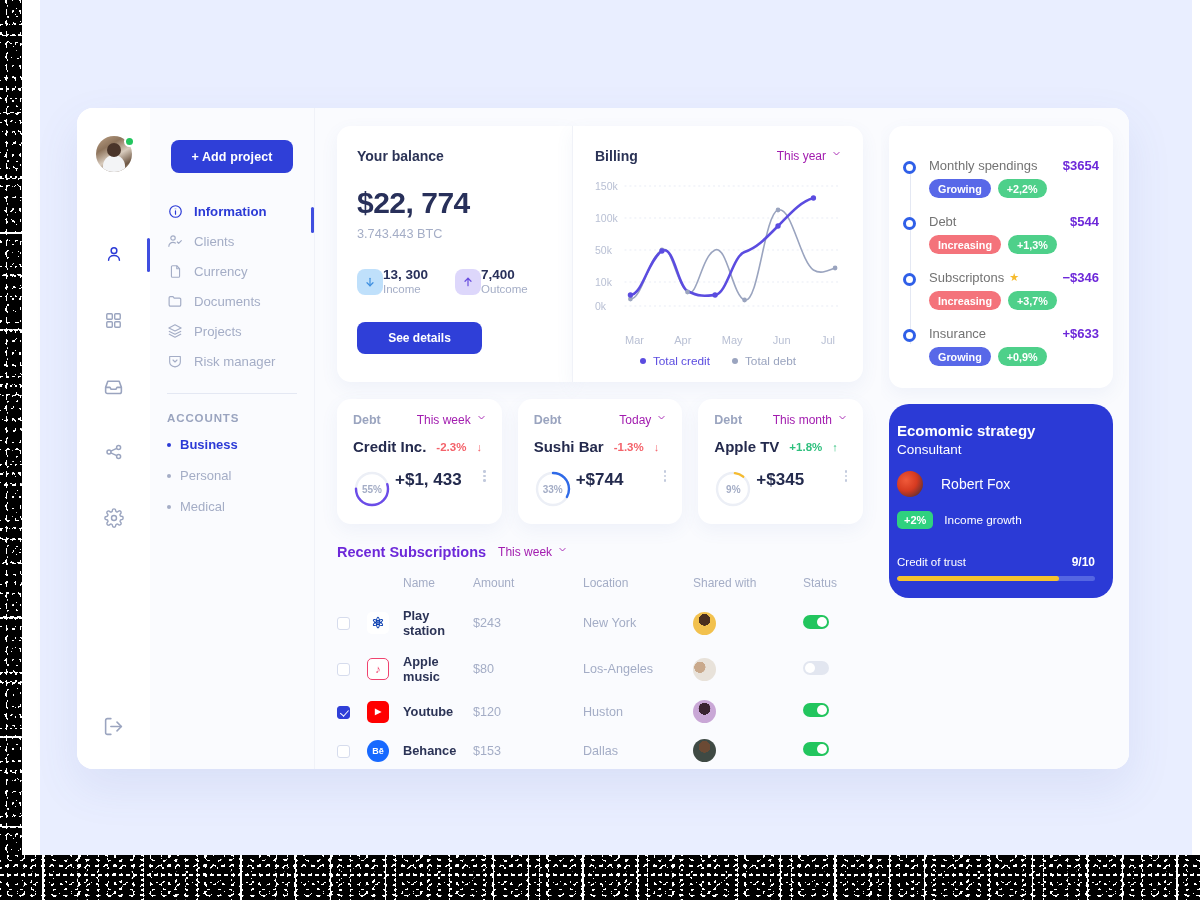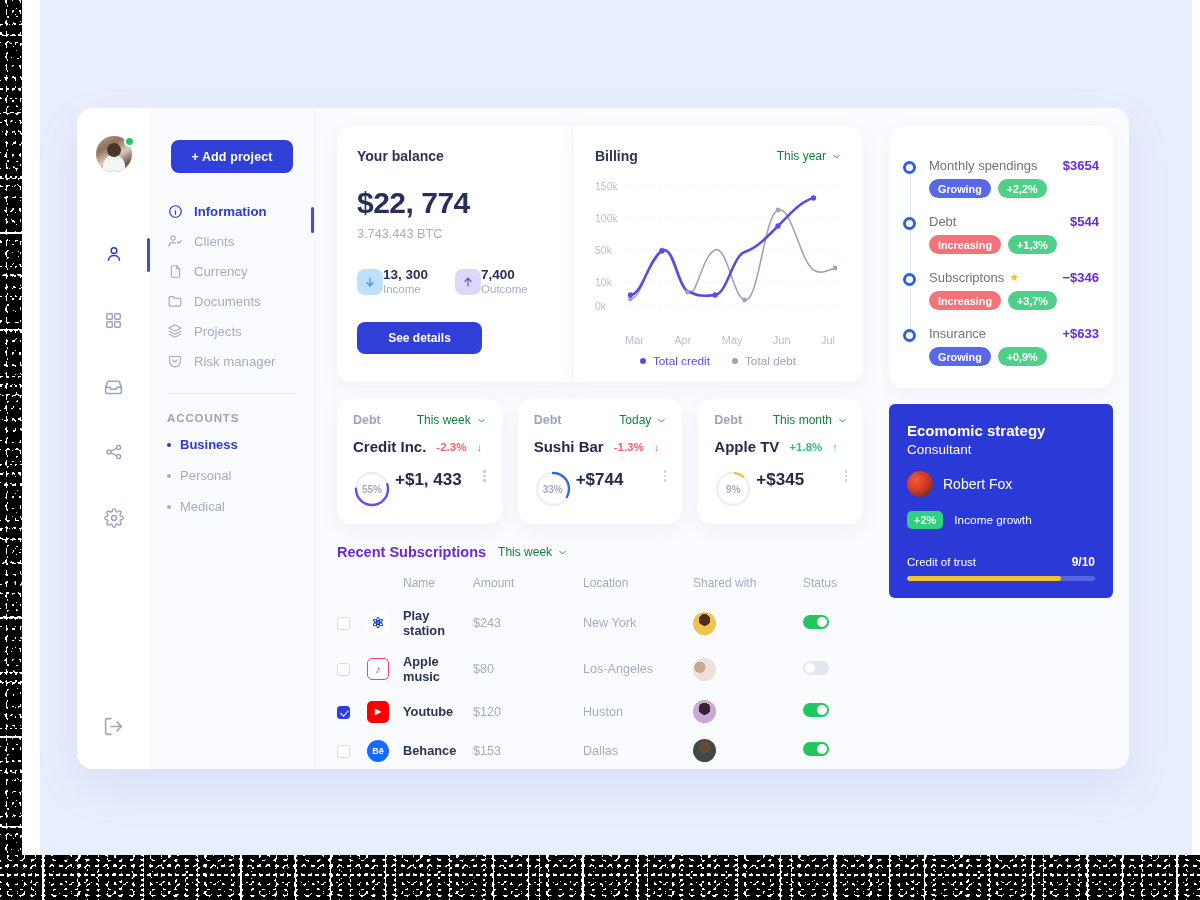--- a/index.html
+++ b/index.html
@@ -99,21 +99,21 @@
   .io { display:flex; align-items:center; gap:0; }
   .io-ico { width:26px; height:26px; border-radius:8px; display:flex; align-items:center; justify-content:center; }
   .io-ico.in { background:#bfe0fb; color:#3f8fe0; }
   .io-ico.out { background:#ddd7fb; color:#6a4fe0; }
   .io-val { font-size:13.5px; font-weight:800; color:#28305a; line-height:1.15; }
   .io-lbl { font-size:11.5px; color:#a4adc6; line-height:1.2; }
   .see-details { margin-top: 26px; width:125px; height:32px; border:none; border-radius:8px;
                  background:#2f3fd8; color:#fff; font-size:12px; font-weight:700; cursor:pointer; }
 
   .billing-head { display:flex; align-items:center; justify-content:space-between; }
-  .dropdown { display:flex; align-items:center; gap:6px; font-size:12px; color:#15803d; cursor:pointer; }
+  .dropdown { display:flex; align-items:flex-start; gap:6px; font-size:12px; color:#a21caf; cursor:pointer; }
   .chart-wrap { position:relative; margin-top: 14px; height: 150px; }
   .legend { margin-top: 12px; display:flex; gap: 22px; justify-content:center; }
   .lg { display:flex; align-items:center; gap:7px; font-size:11.8px; }
   .lg-dot { width:6px; height:6px; border-radius:50%; }
   .lg.credit { color:#5b4ce0; } .lg.credit .lg-dot{ background:#5b4ce0; }
   .lg.debt { color:#9aa4bf; } .lg.debt .lg-dot{ background:#9aa4bf; }
 
   .debt-row { display:flex; gap: 16px; margin-top: 17px; }
   .debt-card { flex:1; background:#fff; border-radius:14px; box-shadow:0 6px 18px rgba(90,110,190,.07);
                padding: 14px 16px 16px 16px; }
@@ -175,24 +175,24 @@
   .upd-top { display:flex; align-items:center; }
   .upd-name { font-size:13px; color:#737373; }
   .star { color:#f6bb2e; font-size:11px; margin-left:5px; }
   .upd-amt { margin-left:auto; font-size:13px; font-weight:800; color:#6d28d9; }
   .pills { display:flex; gap:7px; margin-top:6px; }
   .pill { height:19px; border-radius:10px; padding: 0 9px; display:flex; align-items:center;
           font-size:10.8px; font-weight:600; color:#fff; }
   .pill.growing { background:#5868e8; } .pill.increasing { background:#f4737b; }
   .pill.green { background:#4ed08a; }
 
-  .strategy { margin-top: 16px; background:#2b3ad6; border-radius:6px; padding: 18px 18px 17px 18px; color:#fff; }
+  .strategy { margin-top: 16px; background:#2b3ad6; border-radius:20px; padding: 18px 18px 17px 8px; color:#fff; }
   .st-title { font-size:15px; font-weight:800; }
   .st-sub { font-size:13.5px; margin-top:3px; font-weight:400; }
-  .st-person { display:flex; align-items:center; gap:10px; margin-top:14px; }
+  .st-person { display:flex; align-items:center; gap:18px; margin-top:14px; }
   .st-av { width:26px; height:26px; border-radius:50%; flex:0 0 26px;
            background: radial-gradient(circle at 35% 35%, #f05a3a 0%, #d63a20 45%, #2b2b38 100%); }
   .st-name { font-size:14px; }
   .st-growth { display:flex; align-items:center; gap:11px; margin-top:14px; }
   .st-badge { background:#2fd17f; color:#fff; font-size:11px; font-weight:700; border-radius:5px; padding:3px 7px; }
   .st-growth-lbl { font-size:11.8px; }
   .st-trust { display:flex; align-items:center; margin-top: 26px; font-size:11.5px;text-align:center; }
   .st-trust b { margin-left:auto; font-size:12px; }
   .bar { margin-top:7px; height:5px; border-radius:4px; background:#5566e2; overflow:hidden; }
   .bar > div { height:100%; background:#f6c22e; border-radius:4px; }

